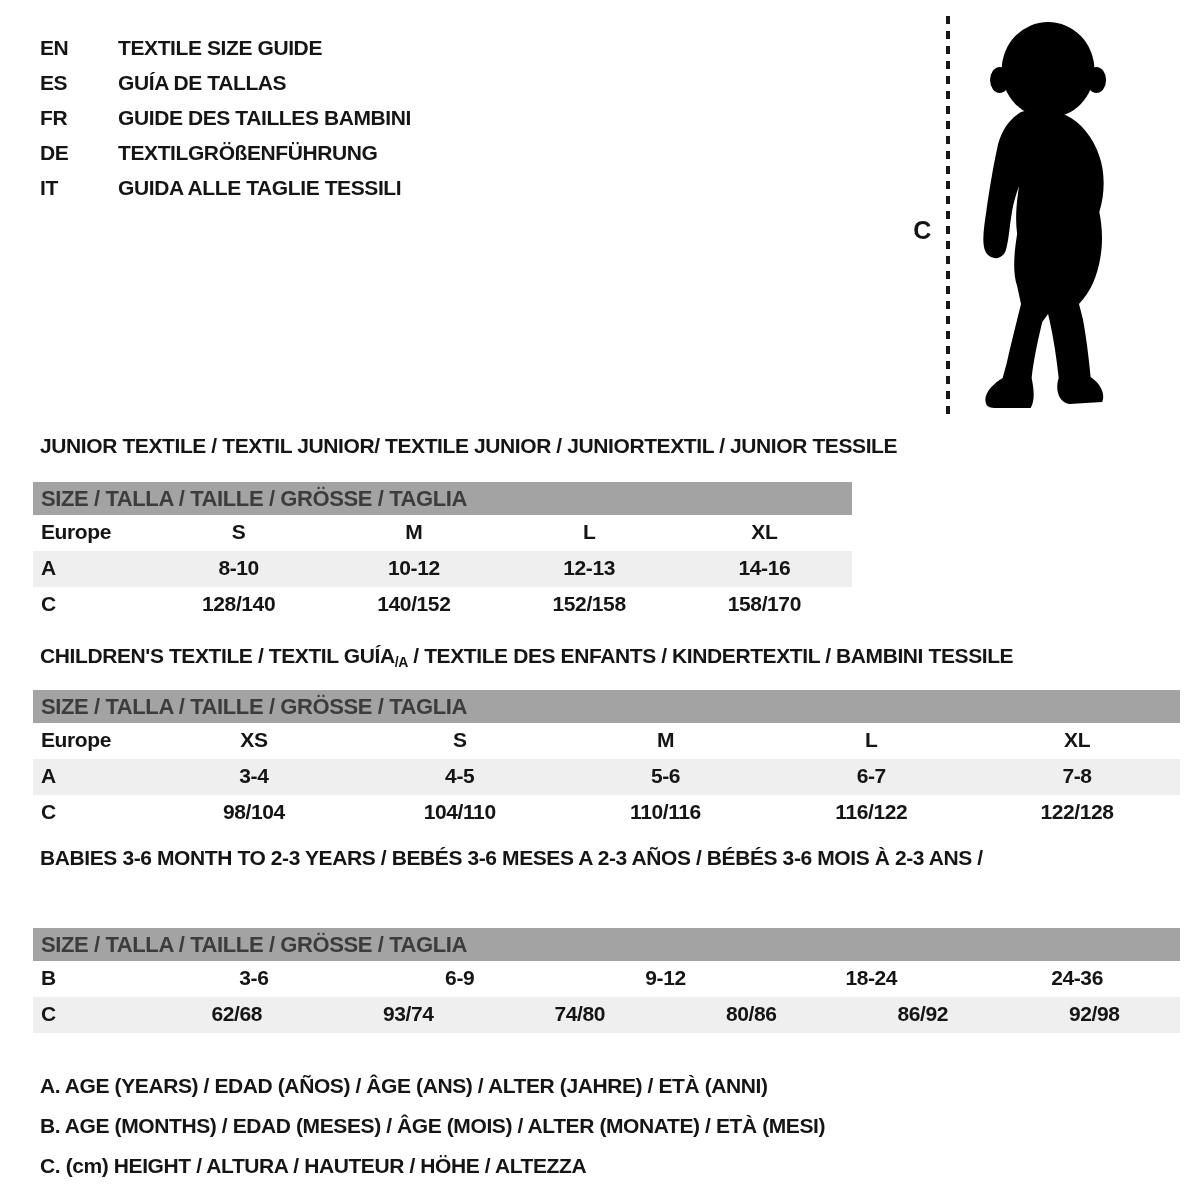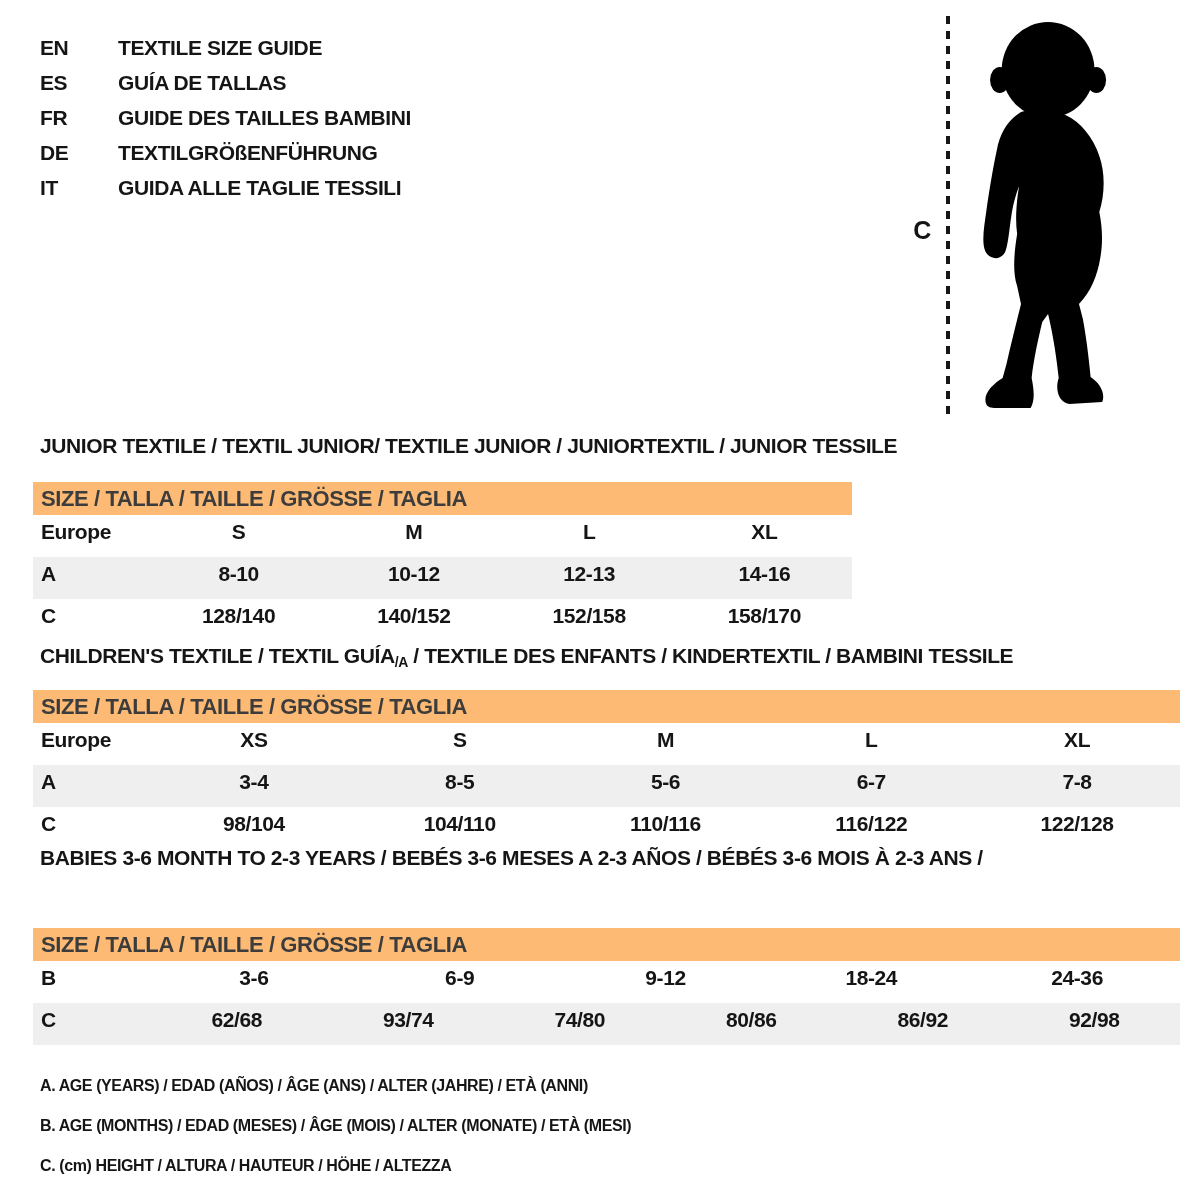--- a/index.html
+++ b/index.html
@@ -33,31 +33,31 @@
   .silhouette { position: absolute; left: 963px; top: 16px; width: 174px; height: 400px; }
 
   
   .section-title { position: absolute; left: 40px; font-size: 21px; white-space: nowrap; }
   .sub-a { font-size: 14px; vertical-align: -4px; }
 
   
   .tbl { position: absolute; left: 33px; }
   .tbl-head {
     height: 33px; line-height: 33px;
-    background: #fdba74; color: #3c3c3c;
+    background: #a3a3a3; color: #3c3c3c;
     font-size: 22px; padding-left: 8px;
   }
-  .tbl-row { display: flex; height: 42px; line-height: 34px; font-size: 21px; }
+  .tbl-row { display: flex; height: 36px; line-height: 34px; font-size: 21px; }
   .tbl-row.stripe { background: #efefef; }
   .cell { flex: 1; text-align: center; }
   .cell.rowlabel { flex: 0 0 110px; text-align: left; padding-left: 8px; }
 
   
   .legend-block { position: absolute; left: 40px; top: 1066px; }
-  .legend-line { height: 40px; line-height: 40px; font-size: 16px; white-space: nowrap; }
+  .legend-line { height: 40px; line-height: 40px; font-size: 21px; white-space: nowrap; }
 </style>
 </head>
 <body>
 
 <div class="page">
 
   <div class="lang-block">
     <div class="lang-row">
       <span class="lang-code">EN</span>
       <span class="lang-label">TEXTILE SIZE GUIDE</span>
@@ -157,21 +157,21 @@
       <span class="cell rowlabel">Europe</span>
       <span class="cell">XS</span>
       <span class="cell">S</span>
       <span class="cell">M</span>
       <span class="cell">L</span>
       <span class="cell">XL</span>
     </div>
     <div class="tbl-row stripe">
       <span class="cell rowlabel">A</span>
       <span class="cell">3-4</span>
-      <span class="cell">8-5</span>
+      <span class="cell">4-5</span>
       <span class="cell">5-6</span>
       <span class="cell">6-7</span>
       <span class="cell">7-8</span>
     </div>
     <div class="tbl-row">
       <span class="cell rowlabel">C</span>
       <span class="cell">98/104</span>
       <span class="cell">104/110</span>
       <span class="cell">110/116</span>
       <span class="cell">116/122</span>

